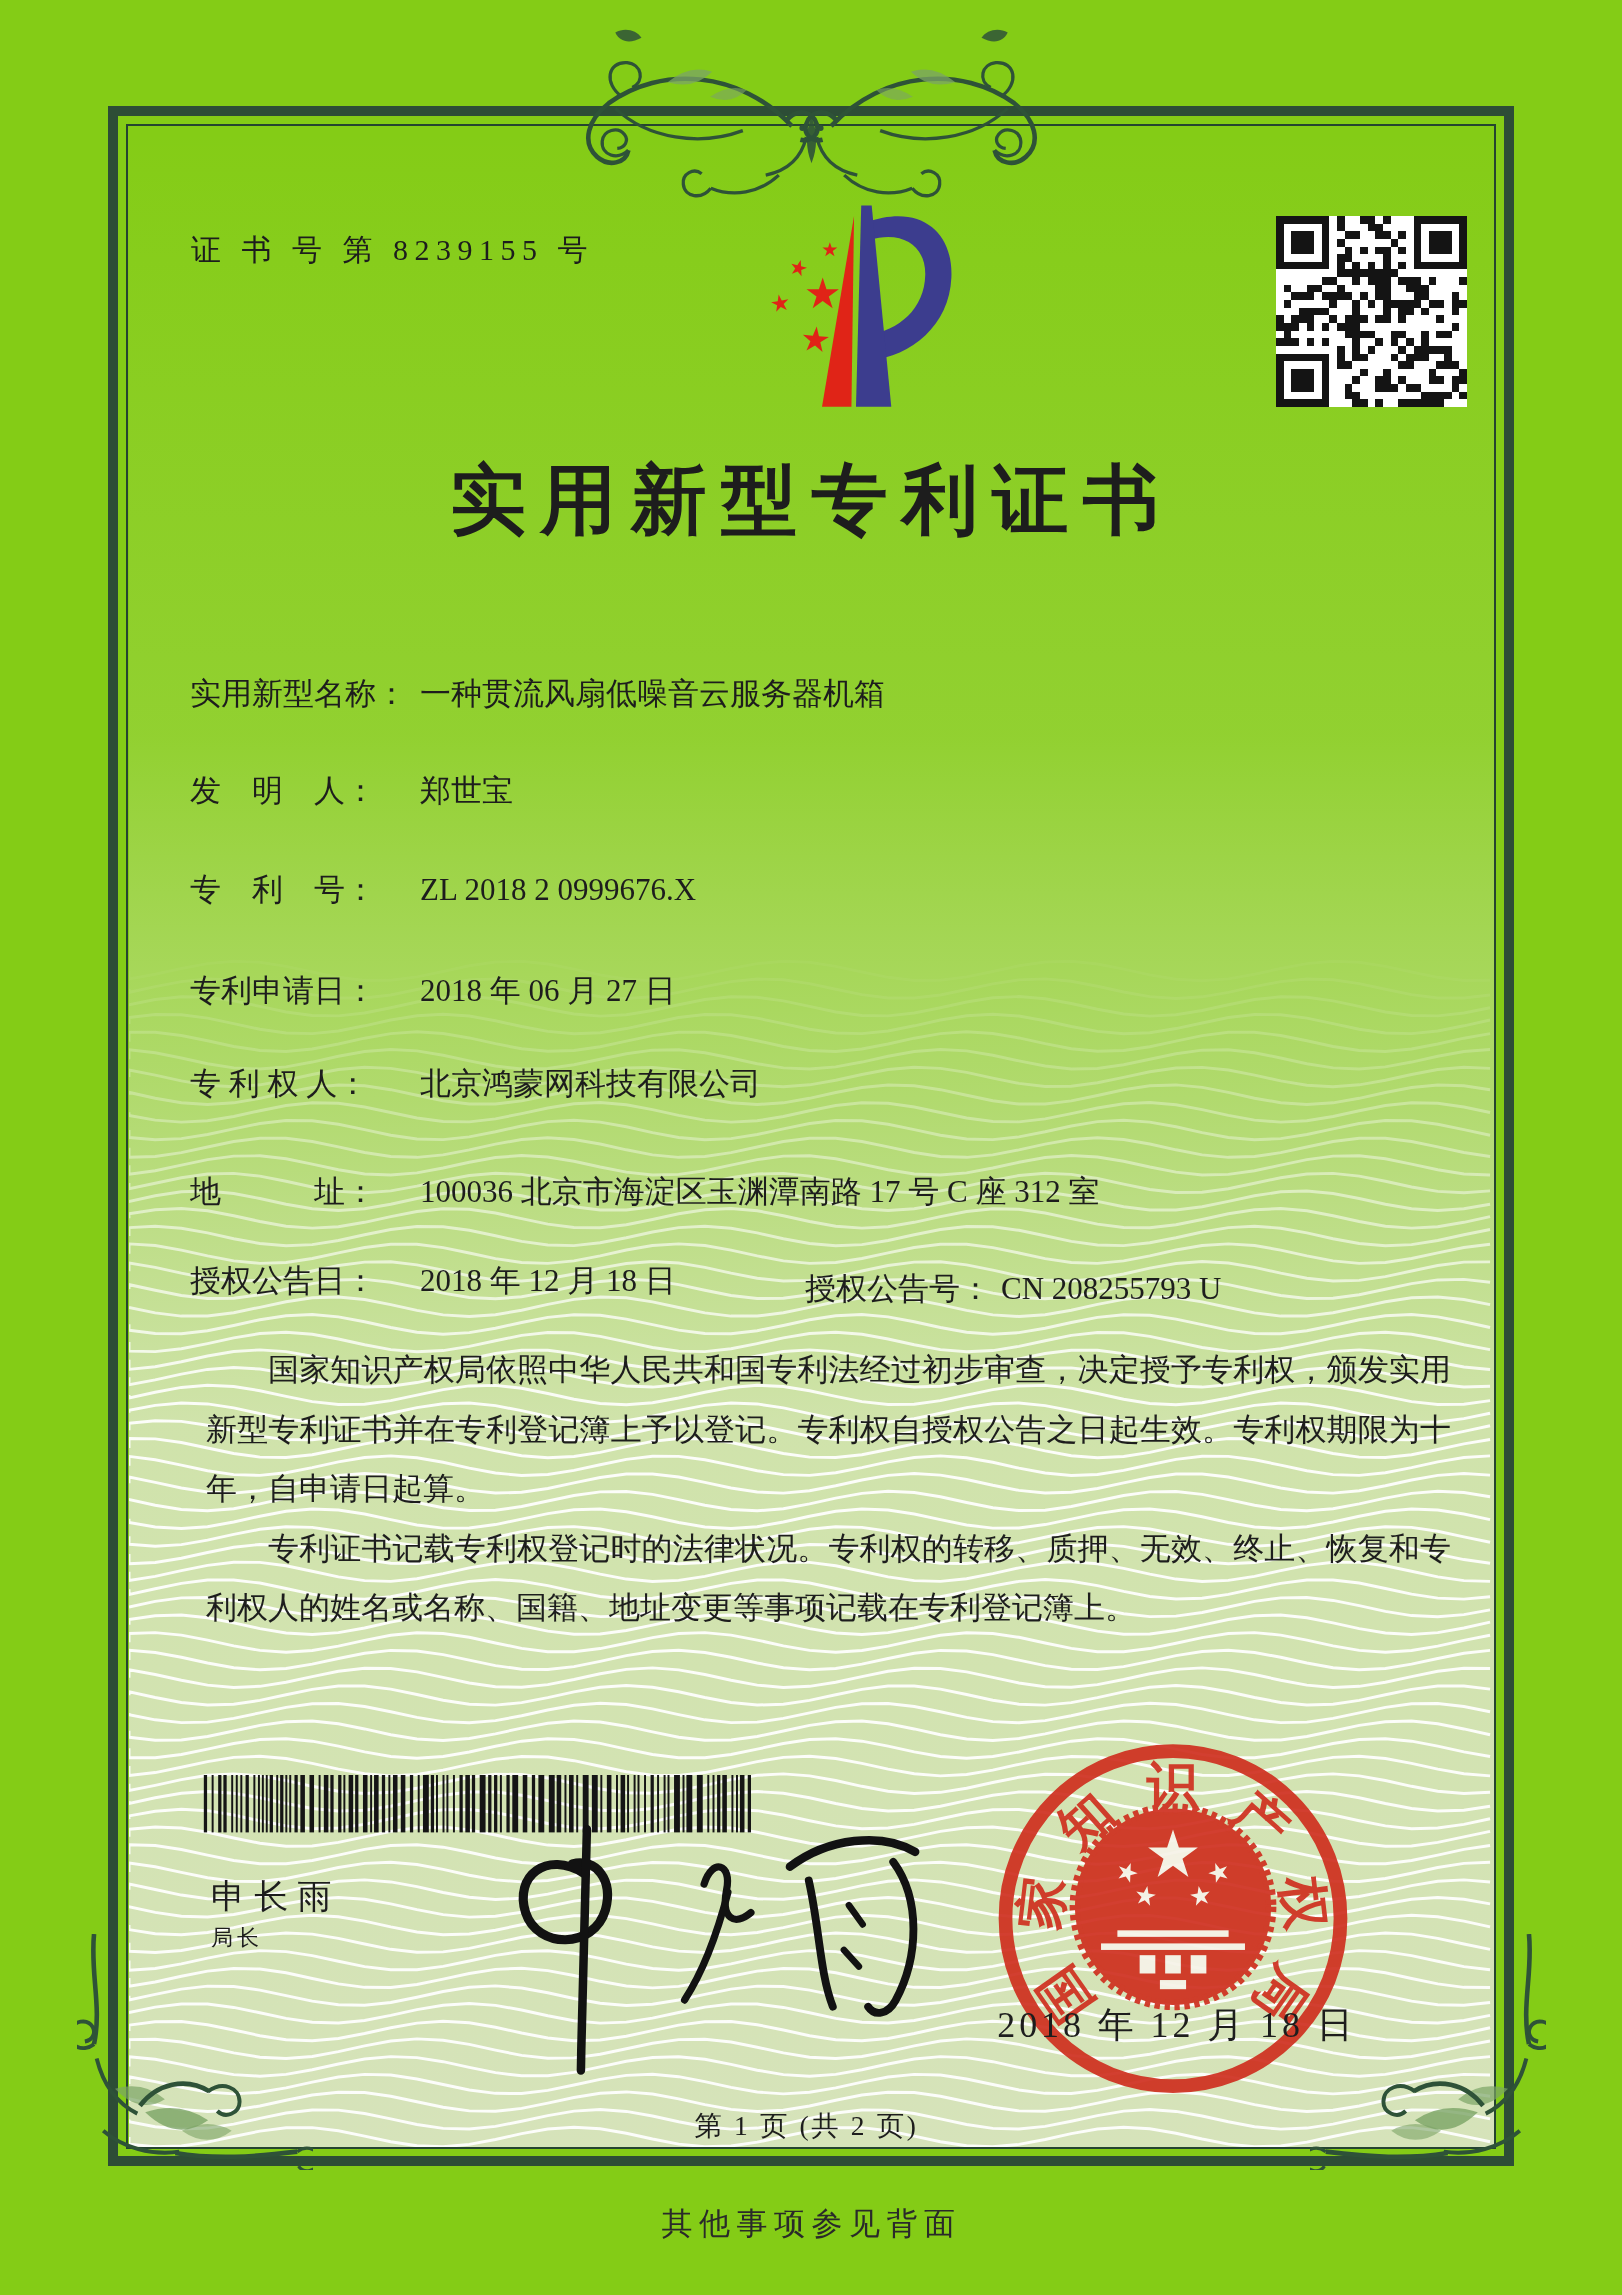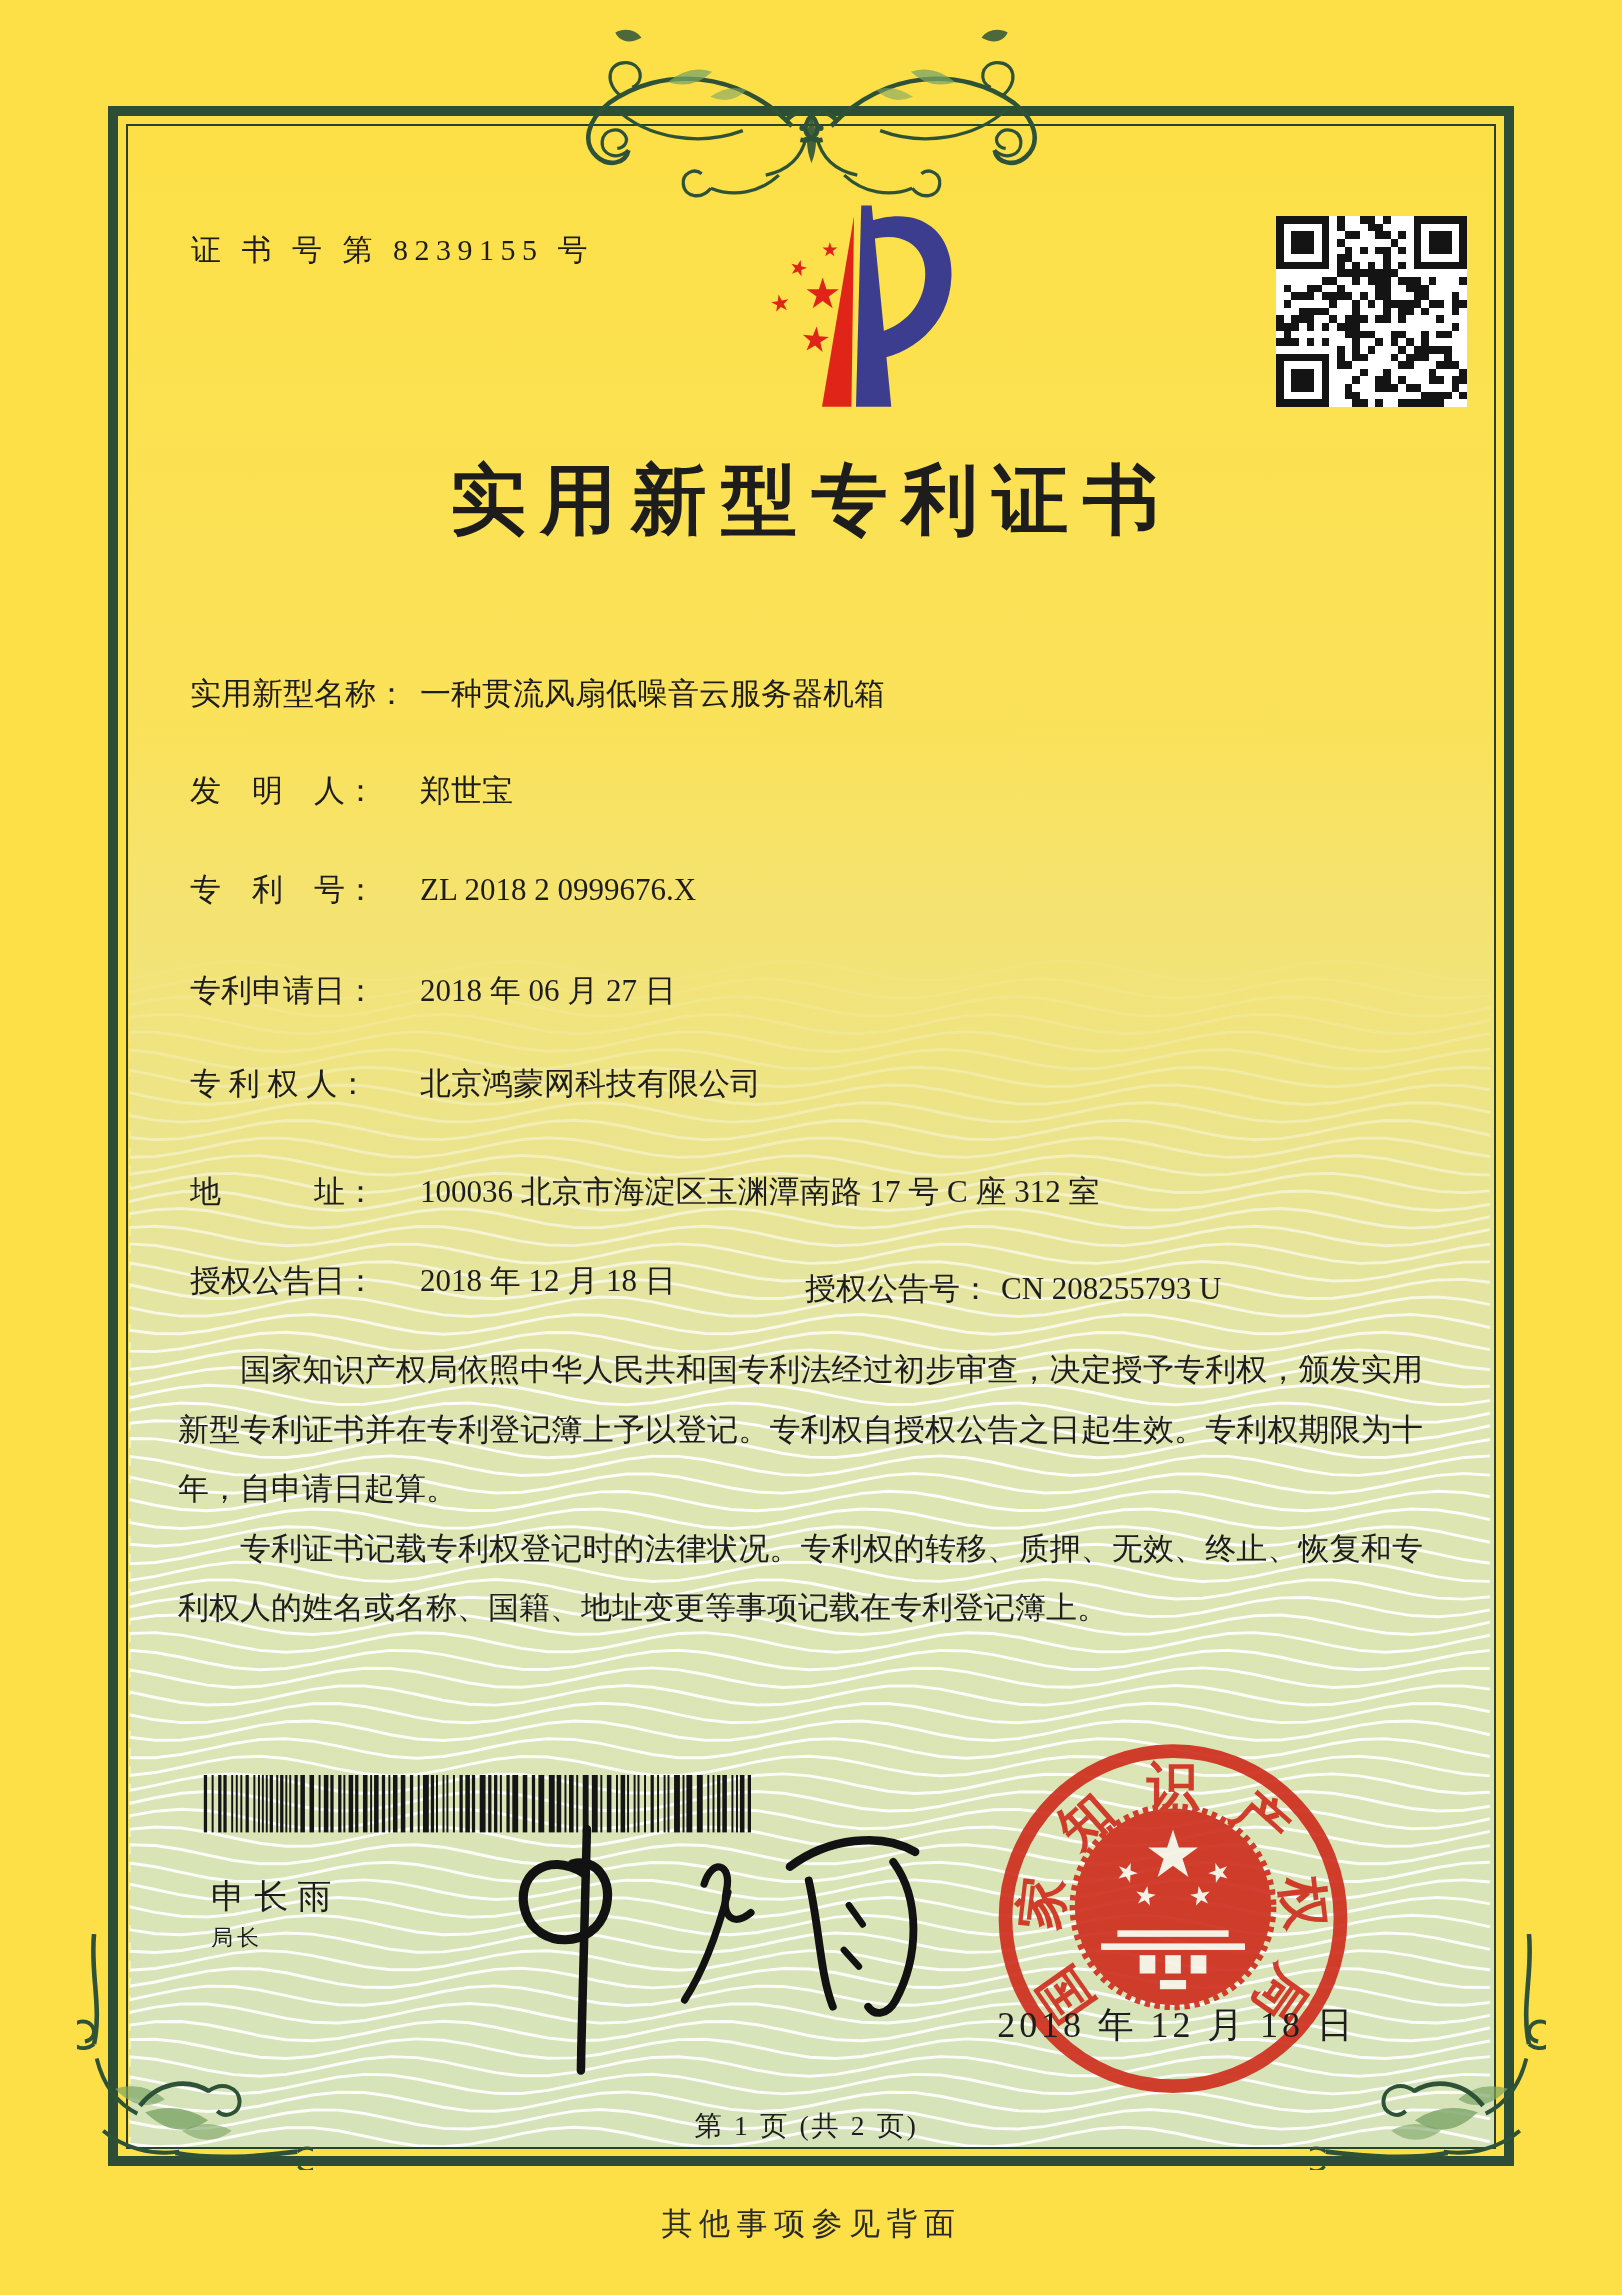--- a/index.html
+++ b/index.html
@@ -1,34 +1,34 @@
 <!DOCTYPE html>
 <html style="font-size:10.5px"><head>
 <meta charset="utf-8">
 <style>
   html,body{margin:0;padding:0;background:#e8e6da;}
   .page{
     position:relative;width:1623px;height:2295px;margin:0 auto;
-    background:#fde047;overflow:hidden;
+    background:#84cc16;overflow:hidden;
     font-family:"Liberation Serif","DejaVu Serif",serif;color:#1d1d1d;
   }
   .abs{position:absolute;}
   
   .frame-outer{left:108px;top:106px;width:1386px;height:2040px;border:10.5px solid #2d4d36;z-index:2;}
   .frame-inner{left:126px;top:124px;width:1366px;height:2021px;border:2px solid #254430;z-index:2;}
   
   .cert-no{left:191px;top:230px;font-size:30px;letter-spacing:6.5px;z-index:4;}
   .title{left:0;top:450px;width:1623px;text-align:center;font-size:76px;font-weight:900;
          letter-spacing:14.4px;z-index:4;}
   .frow{position:absolute;left:190px;width:1296px;height:42px;font-size:31px;line-height:42px;white-space:nowrap;z-index:4;}
   .flabel{display:inline-block;width:230px;}
   .fpair2{position:absolute;left:615px;top:8px;}
   .fpair2 .flabel{width:196px;}
   
-  .paras{left:178px;top:1340px;width:1245px;font-size:31px;line-height:1.92;
+  .paras{left:206px;top:1340px;width:1245px;font-size:31px;line-height:1.92;
          text-align:justify;z-index:4;}
   .paras p{margin:0;text-indent:2em;}
   
   .barcode{left:203px;top:1775px;z-index:4;}
   
   .director-role{left:211px;top:1923px;font-size:22px;letter-spacing:3.9px;z-index:5;
       font-family:"Liberation Sans","DejaVu Sans",sans-serif;}
   .director-name{left:211px;top:1874px;font-size:34px;letter-spacing:9.2px;z-index:5;
       font-family:"Liberation Sans","DejaVu Sans",sans-serif;}
   .sig-svg{left:452px;top:1807px;z-index:5;}

